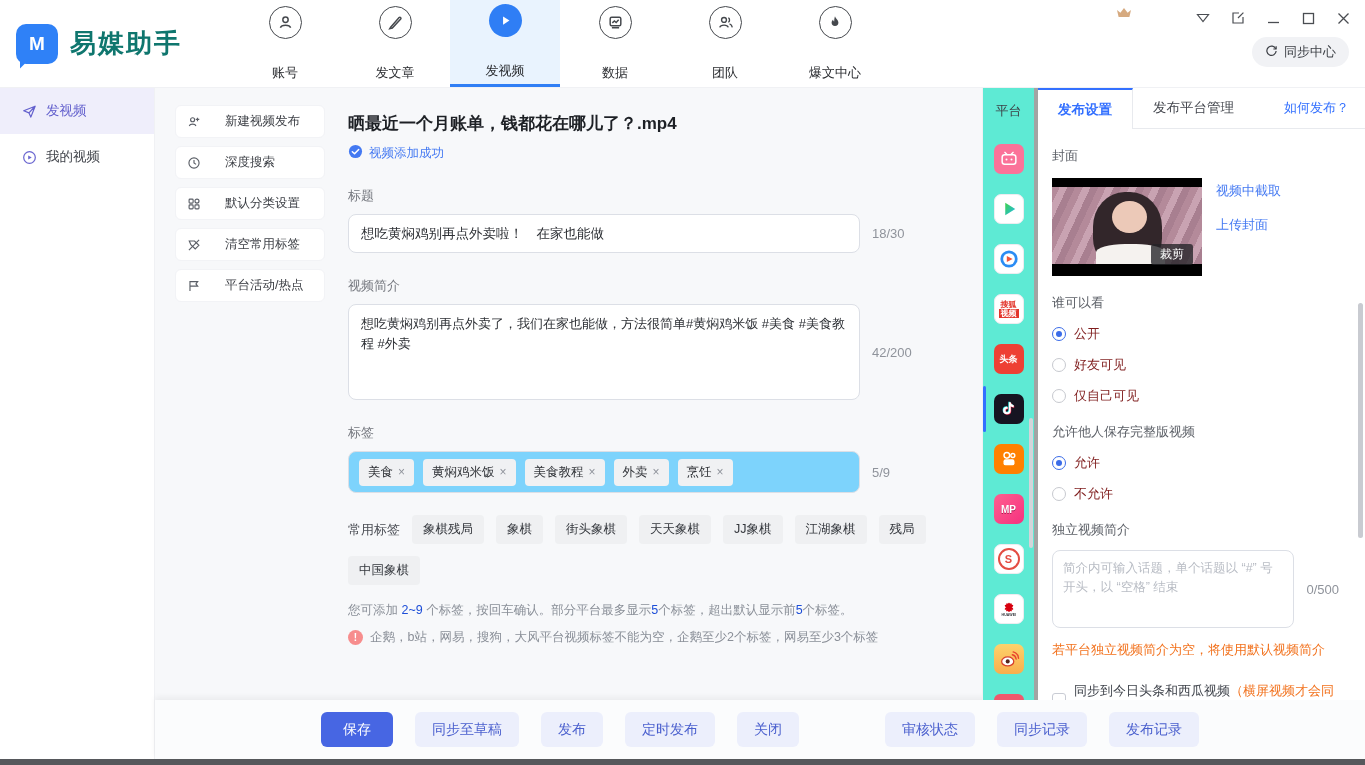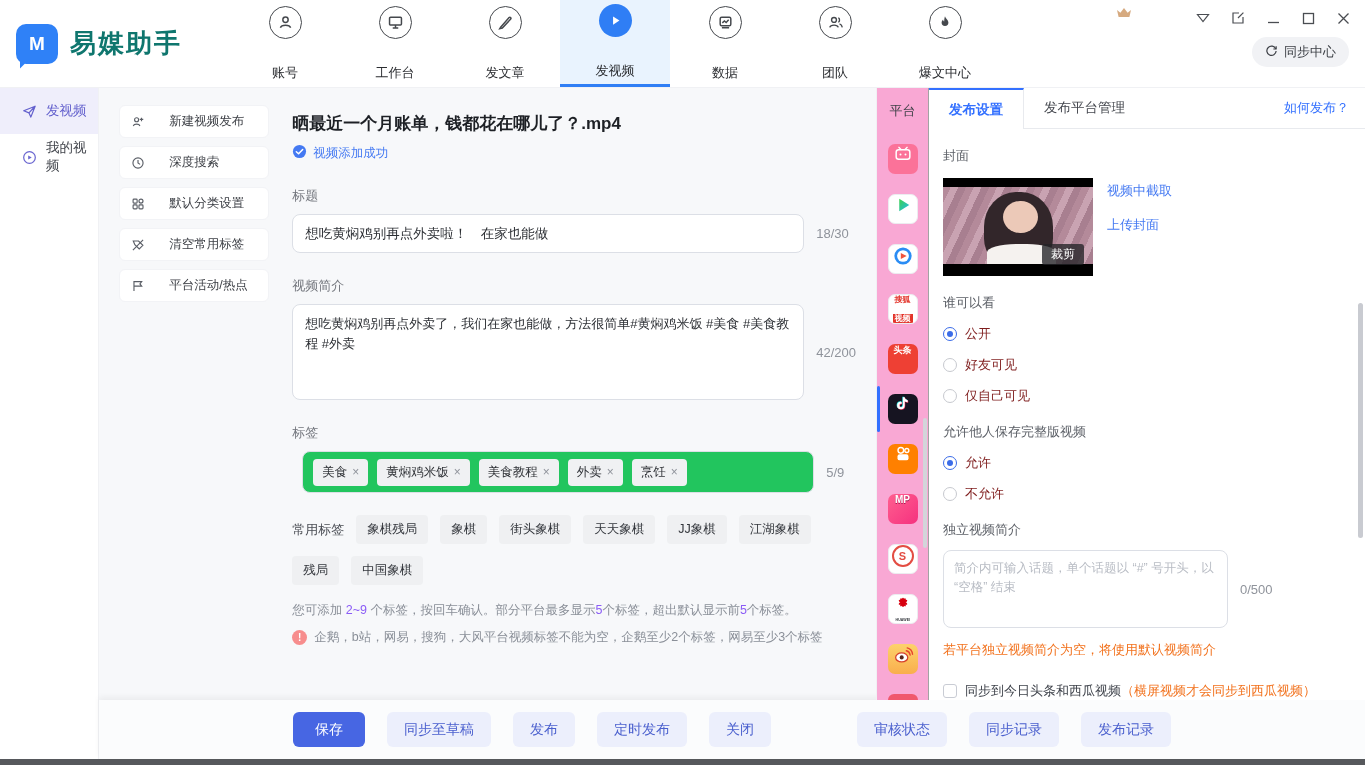--- a/index.html
+++ b/index.html
@@ -45,53 +45,53 @@
   .status-txt { font-size:12.5px; color:#4479f2; }
   .btns-row { display:flex; align-items:center; margin-top:16px; }
   .btn-readd { background:#e9ebfa; color:#4b60ce; font-size:13px; padding:8px 14px; border-radius:4px; cursor:pointer; }
   .btns-right { margin-left:auto; display:flex; gap:12px; }
   .btn-gray { background:#f0f1f3; color:#2f3237; font-size:13px; padding:8px 13px; border-radius:4px; cursor:pointer; }
   .fld-label { font-size:13px; color:#73767d; margin-top:24px; }
   .fld-row { display:flex; align-items:center; margin-top:9px; }
   .txt-input { width:512px; height:39px; border:1px solid #dcdfe6; border-radius:8px; padding:0 12px; font-size:13.5px; color:#2c2f34; background:#fff; outline:none; font-family:inherit; }
   .txt-area { width:512px; height:96px; border:1px solid #dcdfe6; border-radius:8px; padding:9px 12px; font-size:13px; color:#2c2f34; background:#fff; outline:none; resize:none; font-family:inherit; line-height:1.5; }
   .counter { margin-left:12px; font-size:13px; color:#8f939b; }
-  .tags-box { width:512px; min-height:42px; border:1px solid #dcdfe6; border-radius:8px; background:#22c55e; display:flex; align-items:center; gap:9px; padding:0 10px;margin-left:10px; }
+  .tags-box { width:512px; min-height:42px; border:1px solid #dcdfe6; border-radius:8px; background:#7dd3fc; display:flex; align-items:center; gap:9px; padding:0 10px; }
   .tag-pill { background:#f0f1f3; border-radius:4px; padding:5px 9px; font-size:12.5px; color:#2f3237; display:flex; align-items:center; gap:5px; cursor:pointer; }
   .tag-x { color:#8f939b; font-size:12px; }
   .common-row { display:flex; align-items:center; gap:12px; margin-top:22px; flex-wrap:wrap; }
   .common-lbl { font-size:13px; color:#4a4d54; }
   .common-pill { background:#eff0f2; border-radius:4px; padding:6px 11px; font-size:12.5px; color:#33363c; cursor:pointer; }
   .hint1 { margin-top:17px; font-size:12.5px; color:#8a8f98; }
-  .hint-num { color:#8b5cf6; }
+  .hint-num { color:#1d4ed8; }
   .hint2 { margin-top:10px; font-size:12.5px; color:#8a8f98; display:flex; align-items:center; gap:7px; }
   .excl { width:15px; height:15px; border-radius:50%; background:#f78d8d; color:#fff; font-size:10px; font-weight:bold; display:flex; align-items:center; justify-content:center; flex:0 0 auto; }
 
   
-  .platform-col { width:52px; background:#f9a8d4; border-left:1px solid #f0f1f4; display:flex; flex-direction:column; align-items:center; padding-top:14px; position:relative; overflow:hidden; }
+  .platform-col { width:52px; background:#5eead4; border-left:1px solid #f0f1f4; display:flex; flex-direction:column; align-items:center; padding-top:14px; position:relative; overflow:hidden; }
   .pf-label { font-size:13px; color:#3c3f45; margin-bottom:14px; }
   .pf-item { position:relative; width:52px; display:flex; justify-content:center; padding:10px 0; cursor:pointer; }
   .pf-item.selected::before { content:""; position:absolute; left:0; top:2px; bottom:2px; width:3px; background:#3370ff; border-radius:2px; }
-  .pf-ico { width:30px; height:30px; border-radius:7px; display:flex; flex-direction:column; align-items:center; justify-content:space-between; overflow:hidden; }
+  .pf-ico { width:30px; height:30px; border-radius:7px; display:flex; flex-direction:column; align-items:center; justify-content:center; overflow:hidden; }
   .pf-ico.white { background:#fff; border:1px solid #ececf0; }
   .bili { background:#fb7299; }
   .toutiao { background:#ee4034; color:#fff; font-size:9px; font-weight:bold; }
   .douyin { background:#161421; position:relative; }
   .kuaishou { background:#ff8000; }
   .meipai { background:linear-gradient(135deg,#ff5f8f,#f5317f); color:#fff; font-size:10px; font-weight:bold; text-shadow:0 1px 0 #a71b4f; }
   .sogou-ring { width:22px; height:22px; border:2.2px solid #e34d43; border-radius:50%; display:flex; align-items:center; justify-content:center; color:#e34d43; font-size:11px; font-weight:bold; }
   .weibo { background:linear-gradient(180deg,#fdd26b,#f9ae4d); }
   .sohu-top { font-size:8px; font-weight:bold; color:#e3342a; line-height:1.15; }
   .sohu-bot { font-size:8px; font-weight:bold; color:#fff; background:#e3342a; line-height:1.15; padding:0 2px; }
   .hw-label { font-size:7px; transform:scale(.5); color:#33363c; font-weight:bold; letter-spacing:.3px; margin-top:-2px; }
   .pf-partial { width:30px; height:14px; border-radius:8px 8px 0 0; background:#f0586d; margin-top:10px; }
   .pf-scroll { position:absolute; right:1px; top:330px; width:4px; height:130px; background:#d3d5da; border-radius:2px; }
 
   
-  .settings-col { width:437px; background:#fff; border-left:1px solid #a3a3a3; position:relative; overflow:hidden; }
+  .settings-col { width:331px; background:#fff; border-left:4px solid #a3a3a3; position:relative; overflow:hidden; }
   .tabs { display:flex; align-items:stretch; height:41px; border-bottom:1px solid #e8eaee; }
   .tab { padding:0 20px; display:flex; align-items:center; font-size:13.5px; color:#45484f; cursor:pointer; }
   .tab.active { color:#3370ff; font-weight:bold; border-top:2px solid #3370ff; border-right:1px solid #e8eaee; margin-bottom:-1px; background:#fff; }
   .how-link { margin-left:auto; display:flex; align-items:center; padding-right:16px; font-size:13px; color:#3370ff; cursor:pointer; }
   .set-body { padding:0 26px 0 14px; }
   .set-label { font-size:13px; color:#5b5f66; margin-top:18px; }
   .cover-row { display:flex; gap:14px; margin-top:13px; }
   .thumb { position:relative; width:150px; height:98px; background:#000; flex:0 0 auto; cursor:pointer; }
   .thumb-img { position:absolute; left:0; right:0; top:9px; bottom:12px; background:repeating-linear-gradient(115deg,#b48a9a 0 7px,#c9a3b2 7px 14px,#a87f90 14px 21px); overflow:hidden; }
   .hair { position:absolute; left:27%; right:27%; top:6%; bottom:-4%; background:#32262a; border-radius:46% 46% 38% 38%; }
@@ -134,29 +134,20 @@
     </div>
     <nav class="nav">
       <div class="nav-item">
         <span class="nav-ico">
           <svg width="17" height="17" viewBox="0 0 16 16" fill="none" stroke="currentColor" stroke-width="1.4">
               <circle cx="8" cy="5.4" r="2.5"></circle>
               <path d="M3.2 13c.9-3.2 8.7-3.2 9.6 0"></path>
             </svg>
         </span>
         <span class="nav-lbl">账号</span>
-      </div>
-      <div class="nav-item">
-        <span class="nav-ico">
-          <svg width="17" height="17" viewBox="0 0 16 16" fill="none" stroke="currentColor" stroke-width="1.4">
-              <rect x="2.4" y="3" width="11.2" height="7.4" rx="1"></rect>
-              <path d="M8 10.4v2.2M5.4 13.2h5.2"></path>
-            </svg>
-        </span>
-        <span class="nav-lbl">工作台</span>
       </div>
       <div class="nav-item">
         <span class="nav-ico">
           <svg width="17" height="17" viewBox="0 0 16 16" fill="none" stroke="currentColor" stroke-width="1.4">
               <path d="M3.2 12.8 11.4 3.4c.9-1 2.3.3 1.5 1.4L5 13.2l-2.4.6z"></path>
             </svg>
         </span>
         <span class="nav-lbl">发文章</span>
       </div>
       <div class="nav-item active">

